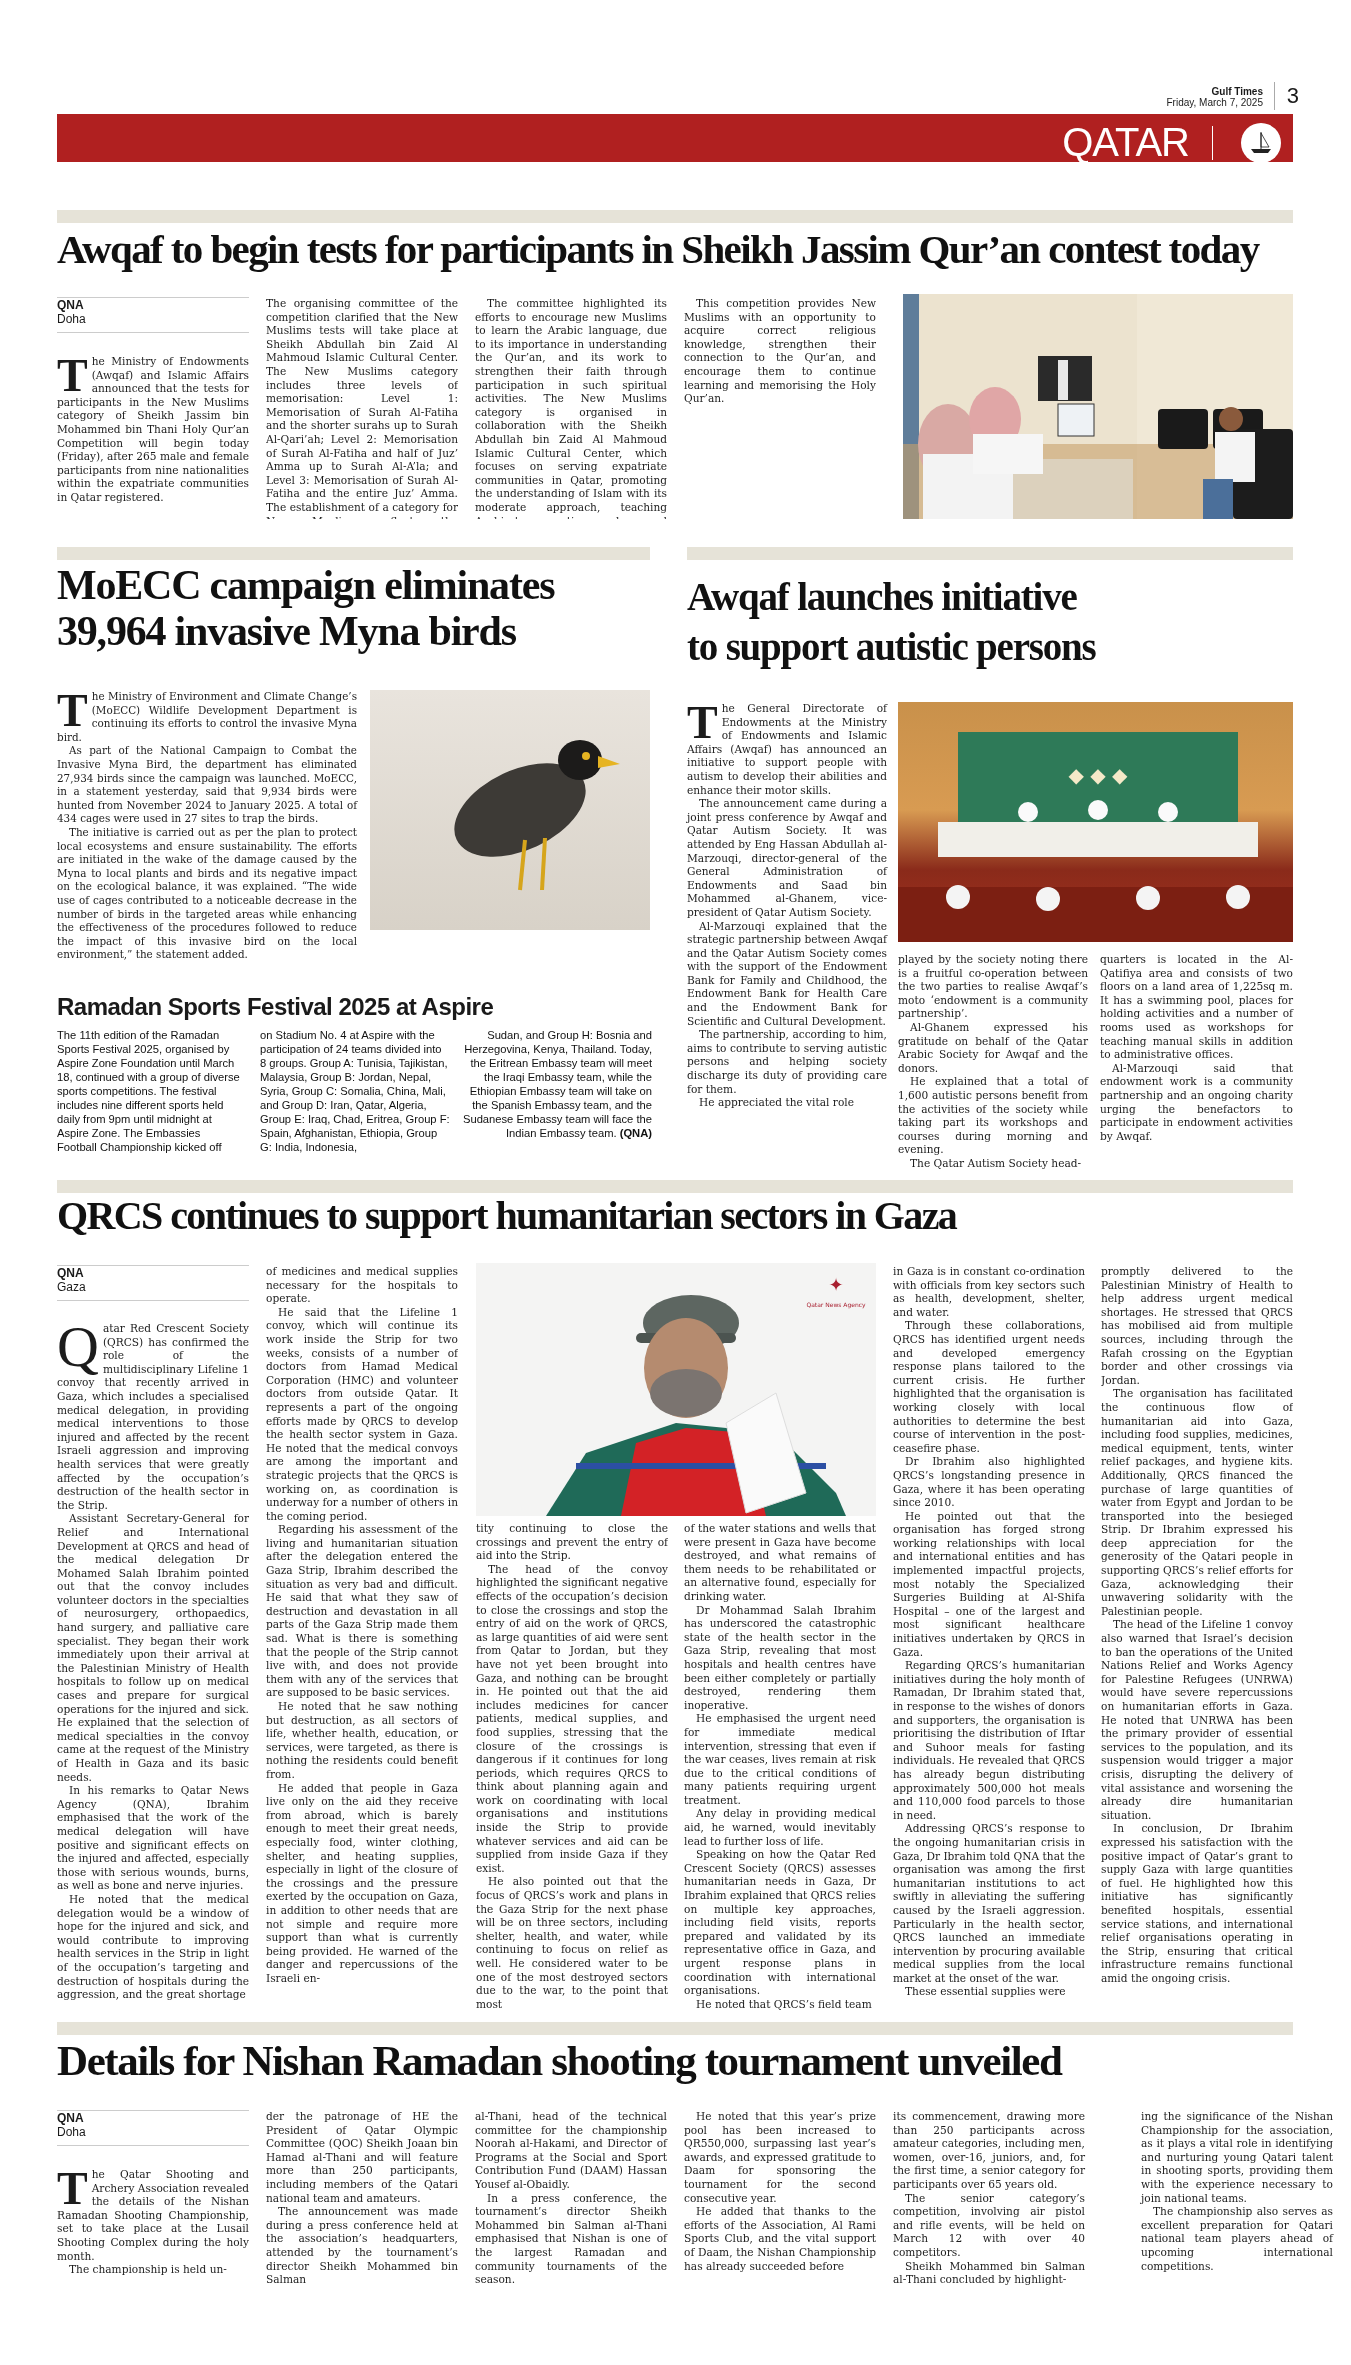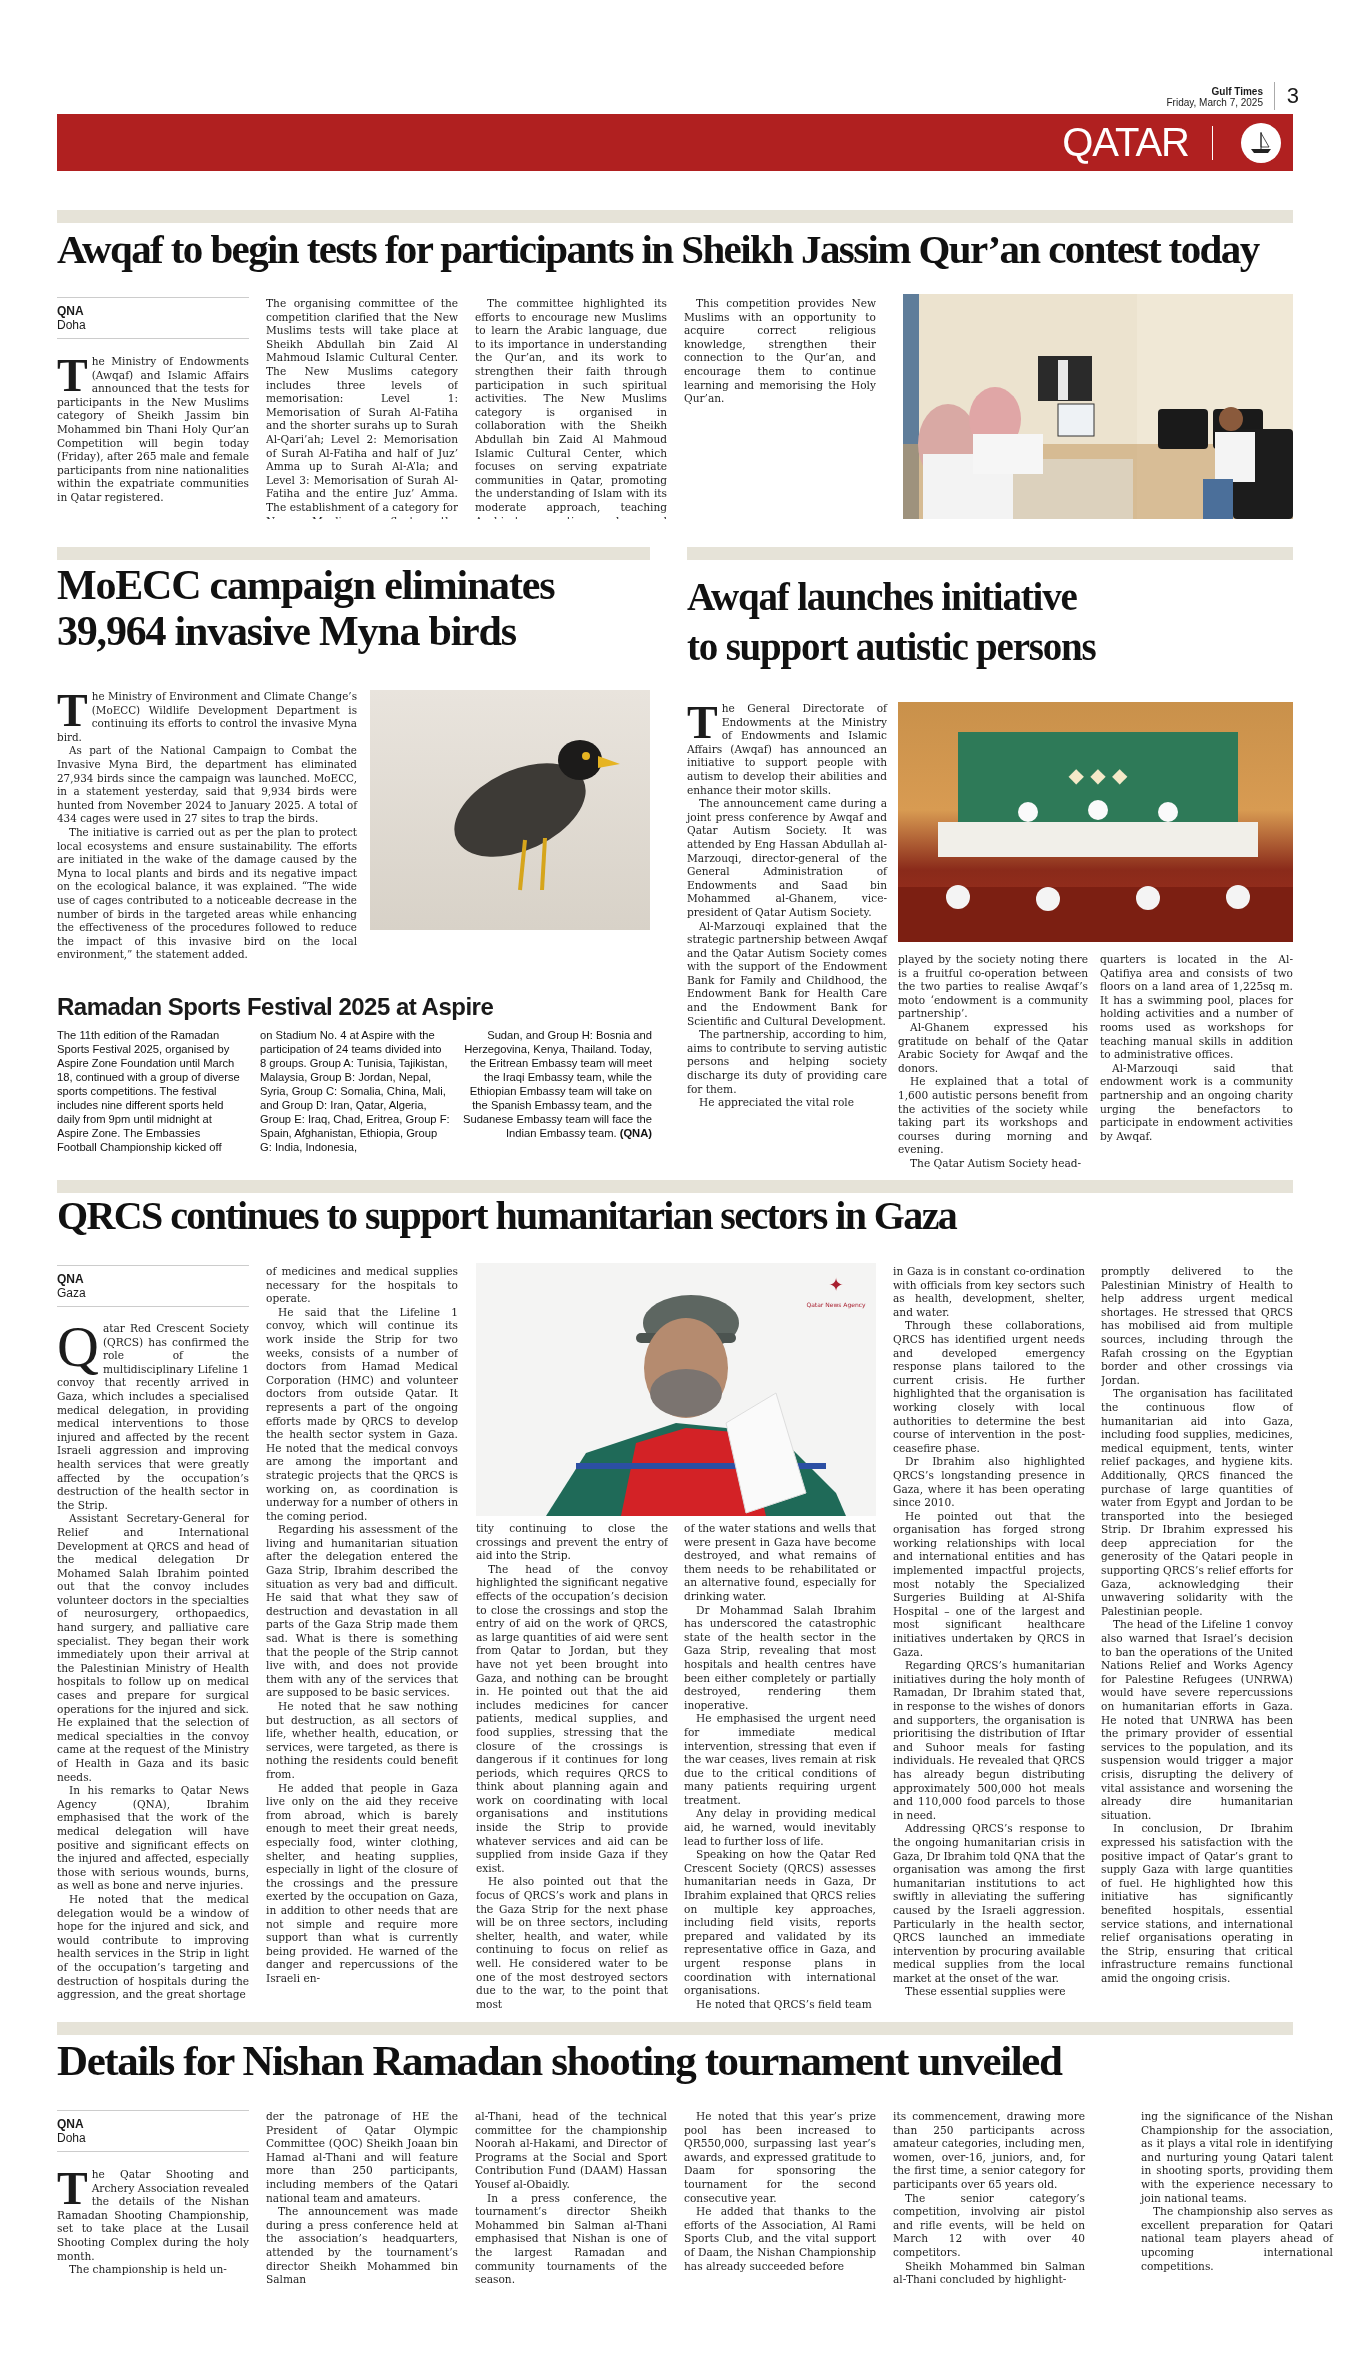--- a/index.html
+++ b/index.html
@@ -4,30 +4,30 @@
 <style>
   * { box-sizing: border-box; margin: 0; padding: 0; }
   html, body { width: 1351px; background: #ffffff; }
   body { position: relative; height: 2365px; font-family: "DejaVu Serif", serif; color: #1a1a1a; overflow: hidden; }
 
   
   .pub { position:absolute; right: 88px; top: 86px; text-align: right; font-family: "Liberation Sans", sans-serif; line-height: 11px; }
   .pub .name { font-weight: bold; font-size: 10px; }
   .pub .date { font-size: 10px; color:#222; }
   .pagenum { position:absolute; right: 52px; top: 82px; font-family: "Liberation Sans", sans-serif; font-size: 22px; border-left: 1px solid #aaa; padding-left: 12px; height: 28px; line-height: 28px; }
-  .banner { position:absolute; left:57px; top:114px; width:1236px; height:57px; background:#b02020; }
+  .banner { position:absolute; left:57px; top:114px; width:1236px; height:48px; background:#b02020; }
   .banner .sec { position:absolute; right: 104px; top: 6px; color:#fff; font-family: "Liberation Sans", sans-serif; font-size: 40px; letter-spacing: -1px; font-weight: 300; line-height: 44px; }
   .banner .vbar { position:absolute; right: 80px; top: 12px; width:1px; height:34px; background:#fff; }
   .banner .logo { position:absolute; right: 12px; top: 9px; width:40px; height:40px; border-radius:50%; background:#fff; }
   .banner .logo svg { position:absolute; left:6px; top:6px; }
 
   .rule-band { position:absolute; background:#e6e3d8; height:13px; }
 
   .head-xl { position:absolute; font-family: "Liberation Serif", serif; color:#111; letter-spacing:-1.2px; line-height: 1.05; }
-  .byline { position:absolute; border-top:1px solid #ccc; border-bottom:1px solid #ccc; padding: 6px 0 6px 0; font-family:"Liberation Sans", sans-serif; line-height: 14px; }
+  .byline { position:absolute; border-top:1px solid #ccc; border-bottom:1px solid #ccc; padding: 0 0 6px 0; font-family:"Liberation Sans", sans-serif; line-height: 14px; }
   .byline .ag { font-weight:bold; font-size: 12px; }
   .byline .pl { font-size: 12px; }
 
   .col { position:absolute; font-family: "DejaVu Serif", serif; font-size: 10.6px; line-height: 13.6px; text-align: justify; hyphens: auto; color:#1c1c1c; }
   .col p { text-indent: 12px; }
   .col p.first { text-indent: 0; }
   .drop { float:left; font-family:"Liberation Serif", serif; font-size: 46px; line-height: 38px; padding-right: 4px; margin-top: 2px; font-weight: bold; }
   .drop.q { font-weight: normal; font-size: 58px; line-height: 46px; }
 
   .sans-col { position:absolute; font-family:"Liberation Sans", sans-serif; font-size: 11.2px; line-height: 14px; color:#111; }

